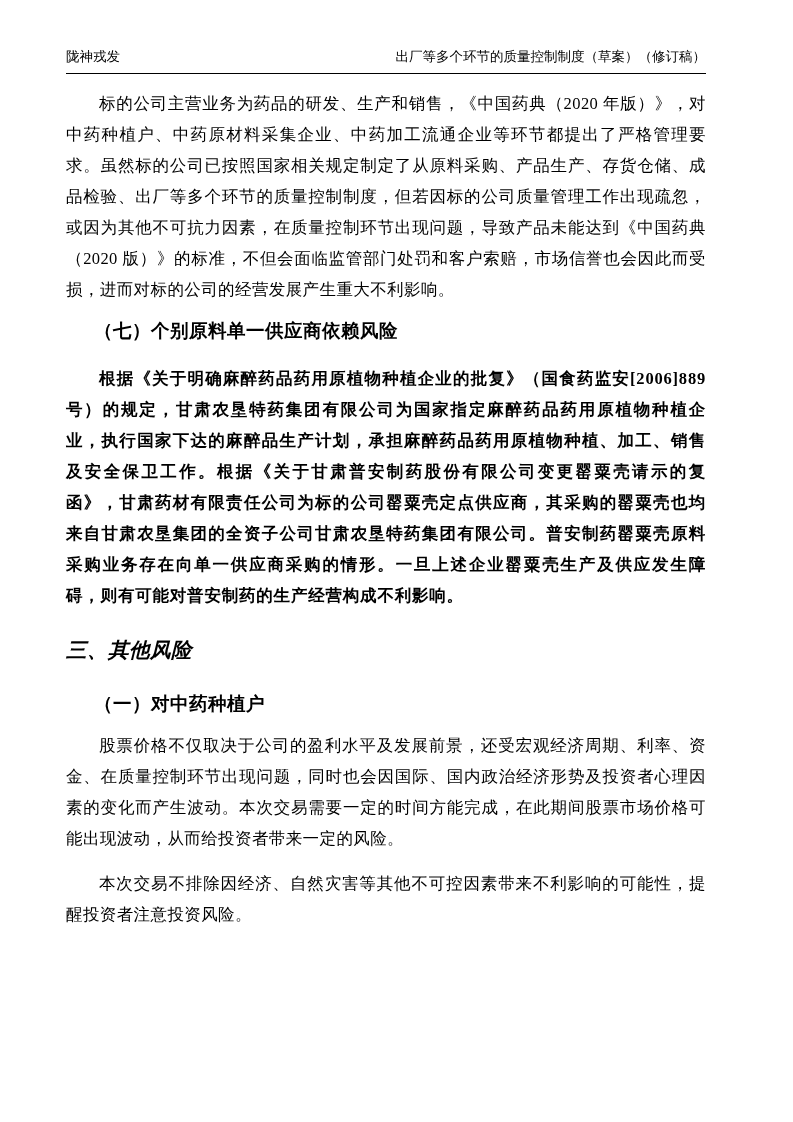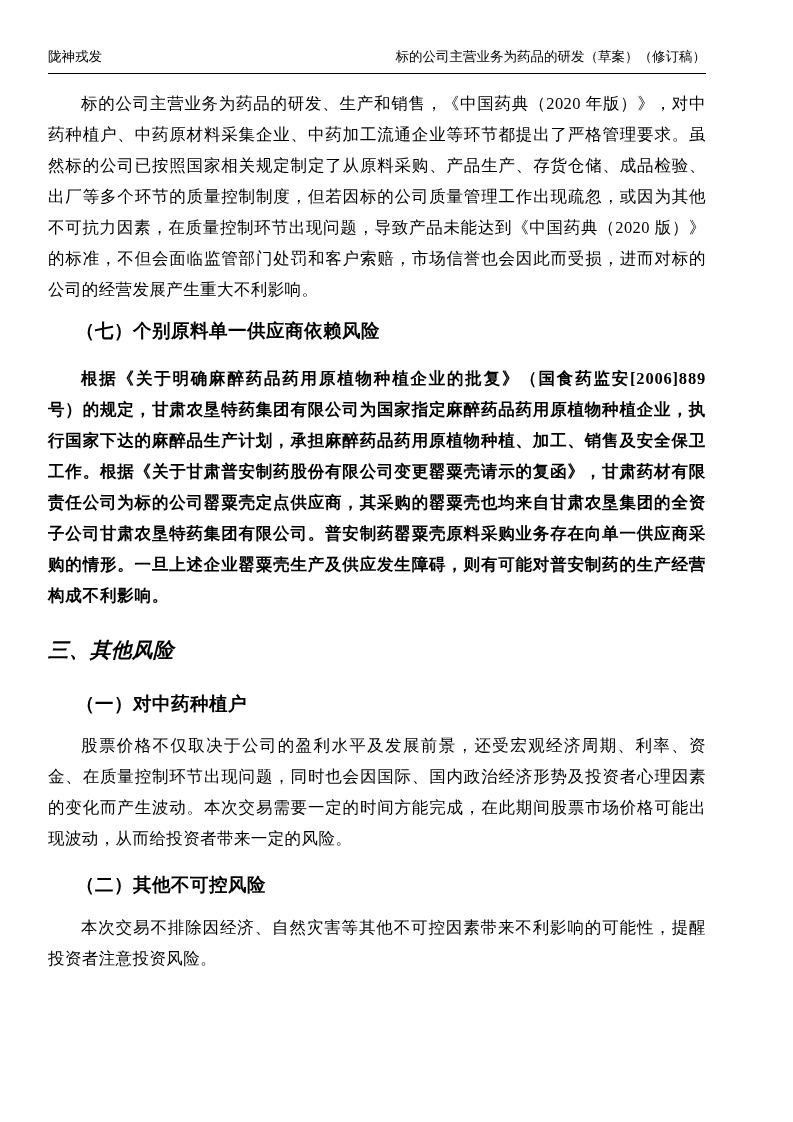--- a/index.html
+++ b/index.html
@@ -7,21 +7,21 @@
     padding: 0;
     background: #ffffff;
   }
   .page {
     position: relative;
     width: 793px;
     height: 1122px;
     margin: 0 auto;
     background: #ffffff;
     box-sizing: border-box;
-    padding: 48px 87px 0 48px;
+    padding: 48px 87px 0 66px;
     color: #000000;
     font-family: "Liberation Serif", "DejaVu Serif", serif;
     overflow: hidden;
   }
   .page-header {
     display: flex;
     justify-content: space-between;
     align-items: flex-end;
     border-bottom: 1px solid #000000;
     padding-bottom: 7px;
@@ -76,37 +76,36 @@
     font-size: 13.5px;
   }
 </style>
 </head>
 <body>
 
 <div class="page">
 
   <header class="page-header">
     <span class="hdr-left">陇神戎发</span>
-    <span class="hdr-right">标的公司主营业务为药品的研发（草案）（修订稿）</span>
+    <span class="hdr-right">出厂等多个环节的质量控制制度（草案）（修订稿）</span>
   </header>
 
   <main>
 
     <p class="body-text para-quality">标的公司主营业务为药品的研发、生产和销售，《中国药典（2020 年版）》，对中药种植户、中药原材料采集企业、中药加工流通企业等环节都提出了严格管理要求。虽然标的公司已按照国家相关规定制定了从原料采购、产品生产、存货仓储、成品检验、出厂等多个环节的质量控制制度，但若因标的公司质量管理工作出现疏忽，或因为其他不可抗力因素，在质量控制环节出现问题，导致产品未能达到《中国药典（2020 版）》的标准，不但会面临监管部门处罚和客户索赔，市场信誉也会因此而受损，进而对标的公司的经营发展产生重大不利影响。</p>
 
     <h3 class="heading heading-sub h-sec7">（七）个别原料单一供应商依赖风险</h3>
 
     <p class="body-text kai-bold para-supplier">根据《关于明确麻醉药品药用原植物种植企业的批复》（国食药监安[2006]889 号）的规定，甘肃农垦特药集团有限公司为国家指定麻醉药品药用原植物种植企业，执行国家下达的麻醉品生产计划，承担麻醉药品药用原植物种植、加工、销售及安全保卫工作。根据《关于甘肃普安制药股份有限公司变更罂粟壳请示的复函》，甘肃药材有限责任公司为标的公司罂粟壳定点供应商，其采购的罂粟壳也均来自甘肃农垦集团的全资子公司甘肃农垦特药集团有限公司。普安制药罂粟壳原料采购业务存在向单一供应商采购的情形。一旦上述企业罂粟壳生产及供应发生障碍，则有可能对普安制药的生产经营构成不利影响。</p>
 
     <h2 class="heading heading-main h-sec3">三、其他风险</h2>
 
     <h3 class="heading heading-sub h-sec3-1">（一）对中药种植户</h3>
 
     <p class="body-text para-stock">股票价格不仅取决于公司的盈利水平及发展前景，还受宏观经济周期、利率、资金、在质量控制环节出现问题，同时也会因国际、国内政治经济形势及投资者心理因素的变化而产生波动。本次交易需要一定的时间方能完成，在此期间股票市场价格可能出现波动，从而给投资者带来一定的风险。</p>
 
-    <h3 class="heading heading-sub h-sec3-2">（二）其他不可控风险</h3>
 
     <p class="body-text para-uncontrollable">本次交易不排除因经济、自然灾害等其他不可控因素带来不利影响的可能性，提醒投资者注意投资风险。</p>
 
   </main>
 
 
 </div>
 
 </body></html>

